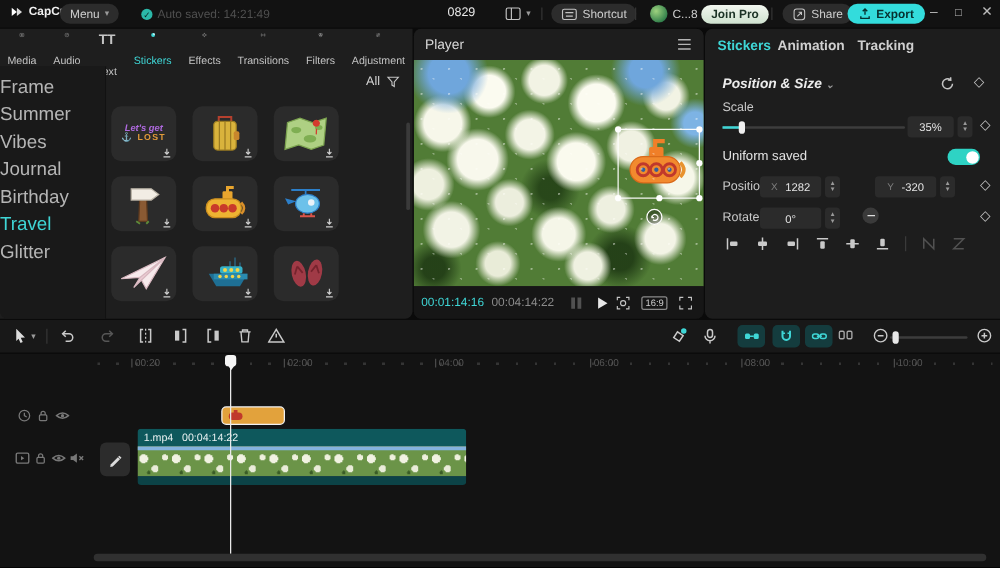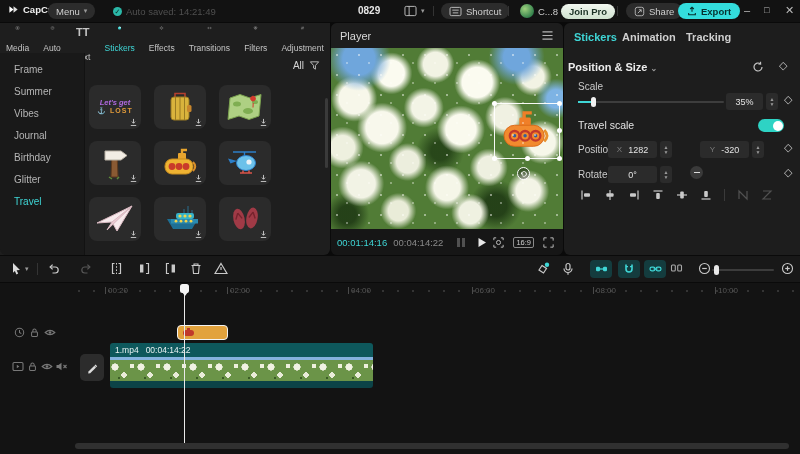--- a/index.html
+++ b/index.html
@@ -10,40 +10,40 @@
   svg { display:block; }
 
   
   .titlebar { position:absolute; top:0; left:0; width:800px; height:22px; background:#121212; }
   .tb-item { position:absolute; display:flex; align-items:center; gap:4px; font-size:9.5px; color:#cfcfcf; }
   .tb-btn { background:#2c2c2c; border-radius:8px; padding:2px 8px; height:16px; }
   .tb-div { position:absolute; top:6px; width:1px; height:10px; background:#333; }
   .logo-txt { font-size:9.5px; font-weight:bold; color:#f0f0f0; }
   .autosave { color:#4f4f4f;text-align:right; }
   .chk { width:9px; height:9px; border-radius:50%; background:#2bb8a8; display:flex; align-items:center; justify-content:center; color:#0b2a28; font-size:7px; }
-  .proj { font-weight:bold; color:#e8e8e8; font-size:10px;text-align:center; }
+  .proj { font-weight:normal; color:#e8e8e8; font-size:10px;text-align:center; }
   .joinpro { background:linear-gradient(#f2f7f0,#cfe2cf); color:#1c3326; font-weight:bold; border-radius:8px; padding:2px 8px; height:15px; }
   .export-btn { background:#33dcdc; color:#06302f; font-weight:bold; border-radius:8px; padding:2px 9px; height:16px; }
   .avatar { width:14px; height:14px; border-radius:50%; background:radial-gradient(circle at 35% 35%, #9ed27e, #2f7d4a 75%); }
   .wctl { color:#bbb; font-size:11px; line-height:14px; }
 
   
   .left-panel  { position:absolute; top:23px; left:0;    width:330px; height:232px; background:#1e1e1e; border-radius:0 0 6px 0; }
   .player-panel{ position:absolute; top:23px; left:331px; width:232px; height:232px; background:#161616; border-radius:6px; overflow:hidden; }
   .right-panel { position:absolute; top:23px; left:564px; width:236px; height:232px; background:#1d1d1d; border-radius:6px 0 0 6px; }
 
   
   .tabbar { display:flex; justify-content:space-between; padding:3px 6px 0 6px; height:30px; }
   .tab { display:flex; flex-direction:column; align-items:center; gap:13px; font-size:8.5px; color:#c4c4c4; cursor:default; }
   .tab.active { color:#3fd6d6; }
   .tab .tt { font-size:11px; font-weight:bold; line-height:13px; }
 
   
   .cat-list { position:absolute; top:30px; left:0; width:85px; height:202px; background:#191919; border-right:1px solid #121212; padding-top:6px; border-radius:0 0 0 6px;}
-  .cat { font-size:10px; color:#b5b5b5; line-height:22px; padding-left:14px; white-space:nowrap; overflow:hidden; }
+  .cat { font-size:15px; color:#b5b5b5; line-height:22px; padding-left:0; white-space:nowrap; overflow:hidden; }
   .cat.active { color:#3fd6d6; }
 
   
   .sticker-area { position:absolute; top:30px; left:86px; right:0; bottom:0; }
   .filter-row { position:absolute; top:7px; right:10px; display:flex; align-items:center; gap:5px; font-size:10px; color:#d5d5d5; }
   .grid { position:absolute; top:32px; left:3px; display:grid; grid-template-columns:52px 52px 52px; grid-auto-rows:44px; column-gap:13px; row-gap:12px; }
   .tile { position:relative; background:#2b2b2b; border-radius:8px; display:flex; align-items:center; justify-content:center; overflow:hidden; }
   .dl { position:absolute; right:3px; bottom:2px; opacity:.9; }
   .lost1 { font-size:7.5px; font-style:italic; font-weight:bold; color:#b06ae0; line-height:8px; }
   .lost2 { font-size:7px; font-weight:bold; color:#e09a3a; letter-spacing:1px; line-height:8px; }
@@ -91,21 +91,21 @@
   .player-controls { position:absolute; bottom:0; left:0; right:0; height:26px; background:#161616; display:flex; align-items:center; font-size:9.5px; }
   .tc1 { color:#3fd6d6; margin-left:6px; }
   .tc2 { color:#8a8a8a; margin-left:6px; }
   .pausebars { display:flex; gap:2px; margin-left:14px; opacity:.45; }
   .pausebars i { width:3px; height:9px; background:#9a9a9a; }
   .ratio { border:1px solid #8a8a8a; border-radius:2px; color:#cfcfcf; font-size:7.5px; padding:0 2px; line-height:9px; }
 
   
   .insp-tab { position:absolute; top:8px; font-size:11px; font-weight:bold; color:#cfcfcf; }
   .insp-tab.active { color:#3fd6d6; }
-  .sec-title { position:absolute; left:4px; top:38px; font-size:11px; font-weight:bold; color:#ececec; }
+  .sec-title { position:absolute; left:14px; top:38px; font-size:11px; font-weight:bold; color:#ececec;font-style:italic; }
   .caret { color:#9a9a9a; font-size:8px; }
   .lbl { font-size:10px; color:#c9c9c9; }
   .valbox { position:absolute; background:#2b2b2b; border-radius:3px; height:17px; display:flex; align-items:center; justify-content:center; font-size:9px; color:#e3e3e3; }
   .stepper { position:absolute; background:#2b2b2b; border-radius:3px; height:17px; width:12px; display:flex; flex-direction:column; align-items:center; justify-content:center; color:#9a9a9a; font-size:5px; line-height:5px; }
   .diamond { position:absolute; color:#c4c4c4; font-size:11px; }
   .slider-track { position:absolute; left:14px; width:146px; height:2px; background:#3d3d3d; border-radius:1px; }
   .slider-fill { position:absolute; left:0; top:0; height:2px; width:16px; background:#3fd6d6; }
   .slider-thumb { position:absolute; left:13px; top:-4px; width:5px; height:10px; background:#f0f0f0; border-radius:2.5px; }
   .toggle { position:absolute; width:26px; height:13px; border-radius:7px; background:#2ed3c4; }
   .toggle i { position:absolute; right:1.5px; top:1.5px; width:10px; height:10px; border-radius:50%; background:#fff; }
@@ -220,21 +220,21 @@
             <rect x="5" y="5.5" width="4" height="3" fill="#c4c4c4"></rect>
           </svg>
         <span>Media</span>
       </div>
       <div class="tab">
         <svg width="13" height="13" viewBox="0 0 14 14">
             <circle cx="7" cy="7" r="5.2" fill="none" stroke="#c4c4c4"></circle>
             <path d="M7 7 L9.5 3.5" fill="none" stroke="#c4c4c4"></path>
             <circle cx="7" cy="7" r="1.2" fill="#c4c4c4"></circle>
           </svg>
-        <span>Auto</span>
+        <span>Audio</span>
       </div>
       <div class="tab">
         <span class="tt">TT</span>
         <span>Text</span>
       </div>
       <div class="tab active">
         <svg width="13" height="13" viewBox="0 0 14 14">
             <circle cx="7" cy="7" r="5.5" fill="#3fd6d6"></circle>
             <path d="M7 7 L12.5 7 A5.5 5.5 0 0 0 7 1.5 Z" fill="#bff0ef"></path>
           </svg>
@@ -270,22 +270,22 @@
         <span>Adjustment</span>
       </div>
     </div>
 
     <div class="cat-list">
       <div class="cat">Frame</div>
       <div class="cat">Summer</div>
       <div class="cat">Vibes</div>
       <div class="cat">Journal</div>
       <div class="cat">Birthday</div>
+      <div class="cat active">Travel</div>
       <div class="cat">Glitter</div>
-      <div class="cat active">Travel</div>
     </div>
 
     <div class="sticker-area">
       <div class="filter-row">
         <span>All</span>
         <svg width="11" height="11" viewBox="0 0 12 12">
             <path d="M1.5 2 H10.5 L7 6 V10 L5 8.8 V6 Z" fill="none" stroke="#c4c4c4"></path>
           </svg>
       </div>
       <div class="sticker-scrollbar"></div>
@@ -513,21 +513,21 @@
       <i class="slider-fill"></i>
       <i class="slider-thumb"></i>
     </div>
     <div class="valbox" style="left:162px;top:70px;width:37px">35%</div>
     <div class="stepper" style="left:202px;top:70px">
         <span>▲</span>
         <span>▼</span>
       </div>
     <span class="diamond" style="left:220px;top:70px">◇</span>
 
-    <span class="lbl abs" style="left:14px;top:96px;color:#e3e3e3;font-size:10.5px">Travel scale</span>
+    <span class="lbl abs" style="left:14px;top:96px;color:#e3e3e3;font-size:10.5px">Uniform saved</span>
     <div class="toggle" style="left:194px;top:96px">
         <i></i>
       </div>
 
     <span class="lbl abs" style="left:14px;top:121px">Position</span>
     <div class="valbox" style="left:44px;top:118px;width:49px;gap:6px">
       <span style="color:#7e7e7e;font-size:8px">X</span>
       <span>1282</span>
     </div>
     <div class="stepper" style="left:96px;top:118px">

